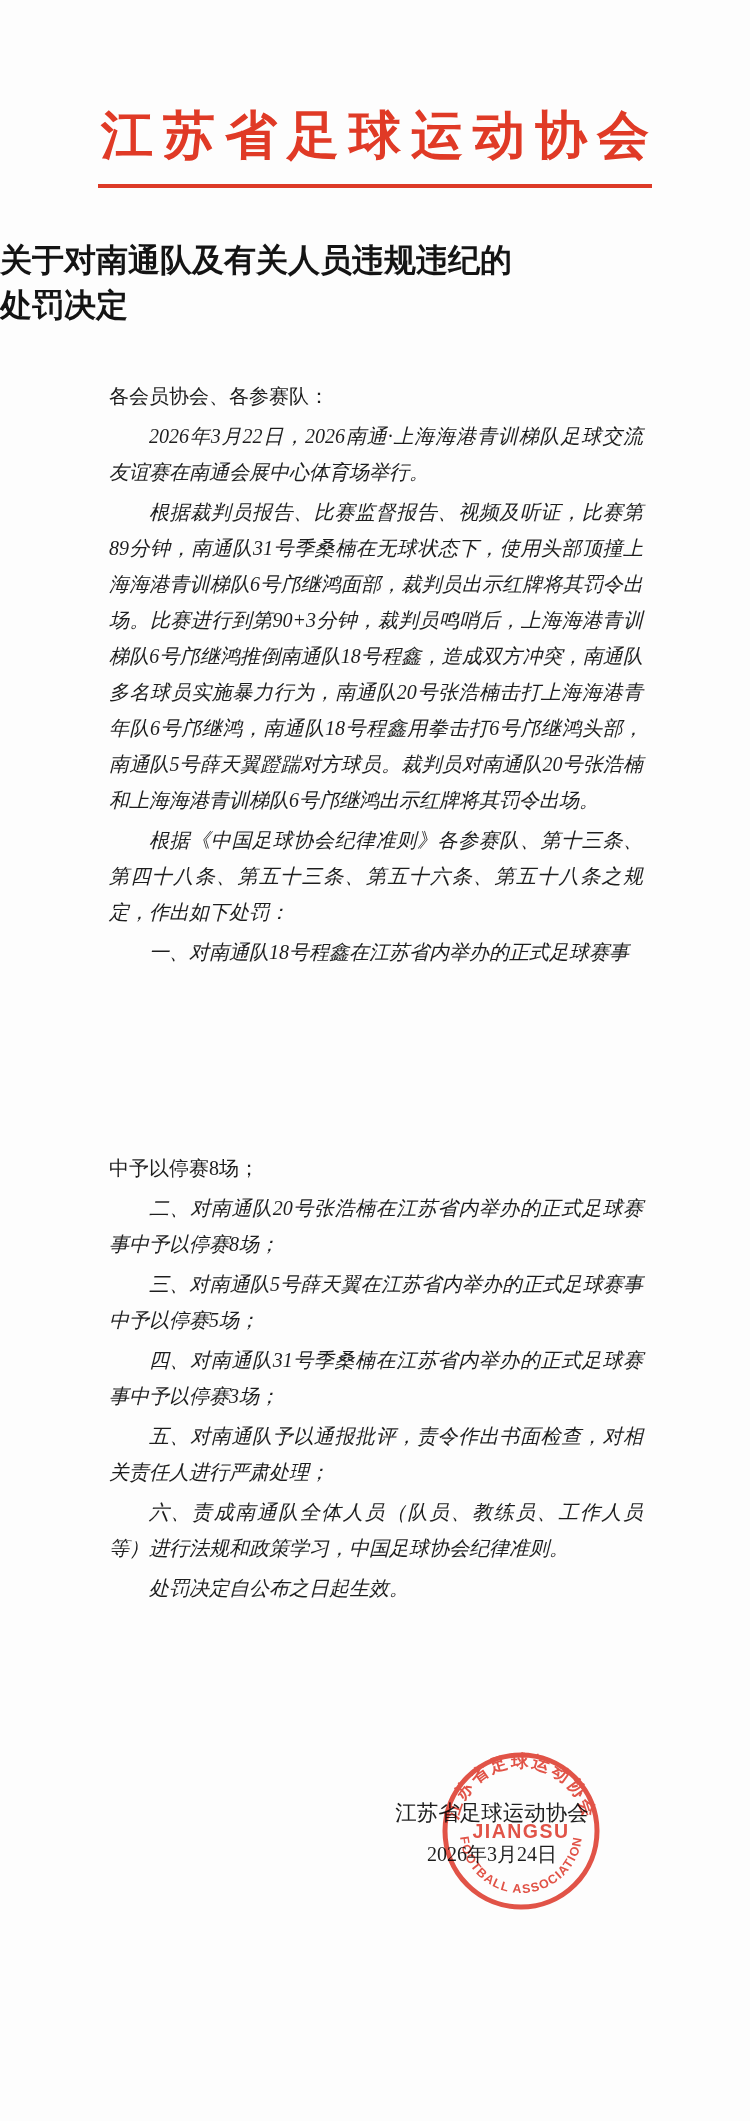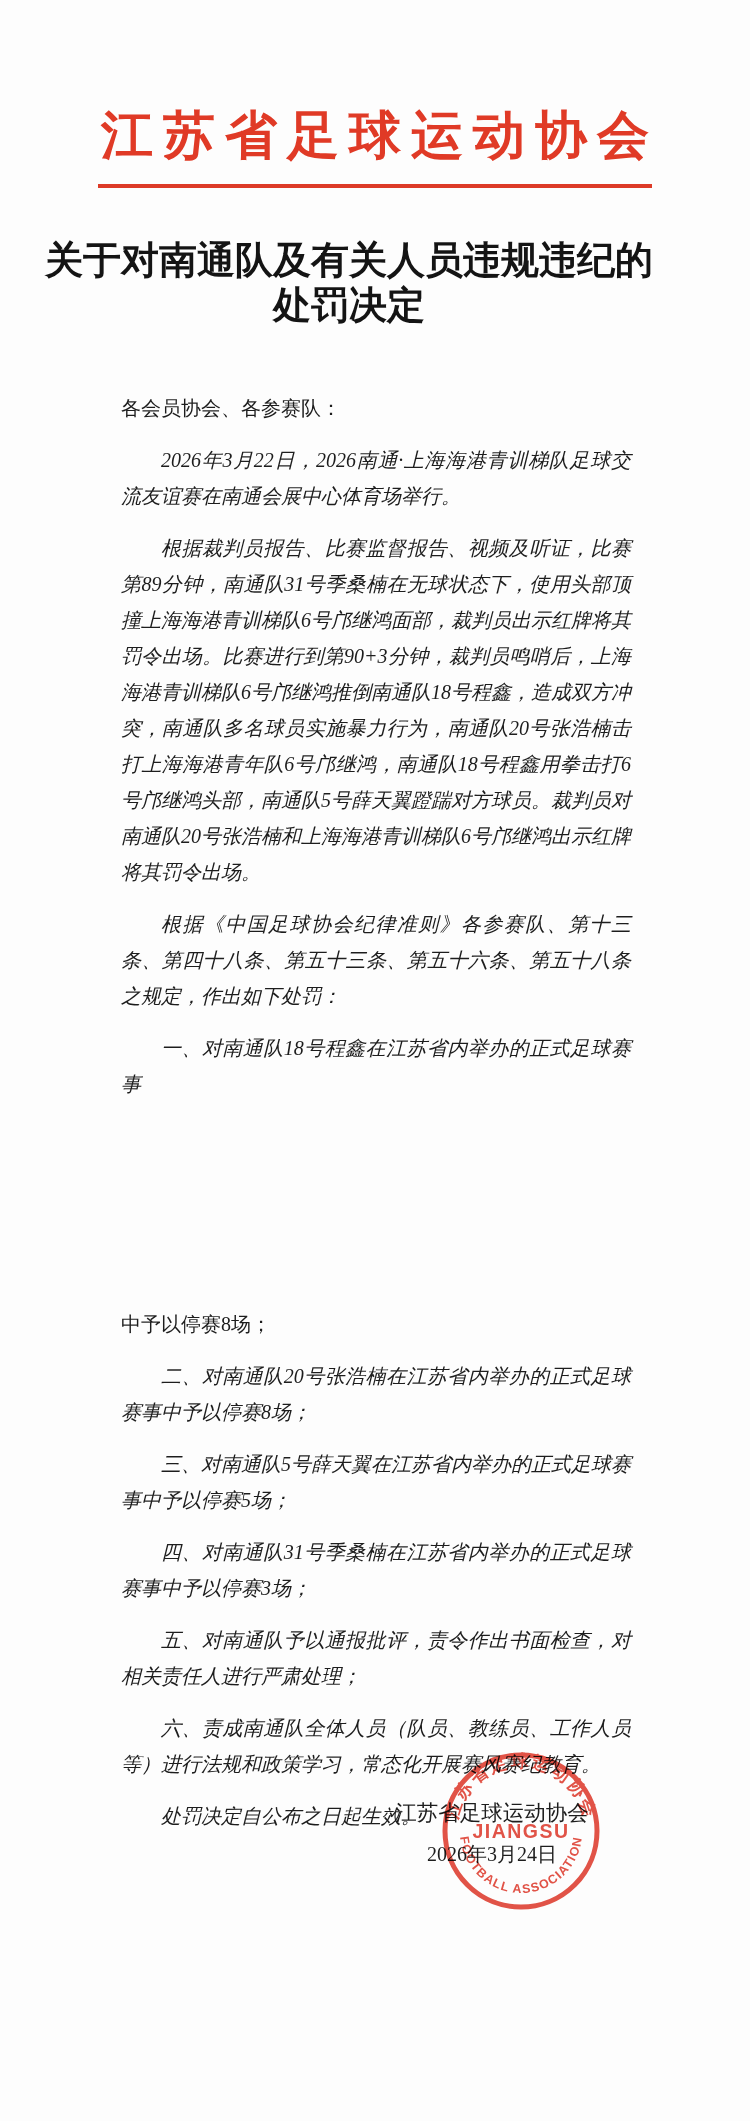--- a/index.html
+++ b/index.html
@@ -27,36 +27,36 @@
   }
   .masthead-rule {
     position: absolute;
     top: 184px; left: 98px;
     width: 554px; height: 4px;
     background: #dd3b28;
   }
   .doc-title {
     position: absolute;
     top: 238px; left: 0; width: 698px;
-    text-align: center;
-    font-size: 38px;
+    text-align: left;
+    font-size: 32px;
     font-weight: bold;
     line-height: 45px;
     color: #141414;
   }
   .doc-body {
     position: absolute;
     top: 374px; left: 105px;
     width: 542px;
     font-size: 20px;
     line-height: 36px;
     text-align: justify;
     color: #1d1d1d;
   }
-  .doc-body p { margin: 16px; padding: 0; }
+  .doc-body p { margin: 4px; padding: 0; }
   .indent { text-indent: 2em; font-style: italic; }
   .gap-spacer { height: 172px; }
   .signature {
     position: absolute;
     top: 1800px; left: 390px;
     width: 204px;
     text-align: center;
     color: #1d1d1d;
   }
   .signature .org { font-size: 21.5px; line-height: 26px; white-space: nowrap; }
@@ -103,21 +103,21 @@
     <p class="indent">2026年3月22日，2026南通·上海海港青训梯队足球交流友谊赛在南通会展中心体育场举行。</p>
     <p class="indent">根据裁判员报告、比赛监督报告、视频及听证，比赛第89分钟，南通队31号季桑楠在无球状态下，使用头部顶撞上海海港青训梯队6号邝继鸿面部，裁判员出示红牌将其罚令出场。比赛进行到第90+3分钟，裁判员鸣哨后，上海海港青训梯队6号邝继鸿推倒南通队18号程鑫，造成双方冲突，南通队多名球员实施暴力行为，南通队20号张浩楠击打上海海港青年队6号邝继鸿，南通队18号程鑫用拳击打6号邝继鸿头部，南通队5号薛天翼蹬踹对方球员。裁判员对南通队20号张浩楠和上海海港青训梯队6号邝继鸿出示红牌将其罚令出场。</p>
     <p class="indent">根据《中国足球协会纪律准则》各参赛队、第十三条、第四十八条、第五十三条、第五十六条、第五十八条之规定，作出如下处罚：</p>
     <p class="indent">一、对南通队18号程鑫在江苏省内举办的正式足球赛事</p>
     <div class="gap-spacer"></div>
     <p>中予以停赛8场；</p>
     <p class="indent">二、对南通队20号张浩楠在江苏省内举办的正式足球赛事中予以停赛8场；</p>
     <p class="indent">三、对南通队5号薛天翼在江苏省内举办的正式足球赛事中予以停赛5场；</p>
     <p class="indent">四、对南通队31号季桑楠在江苏省内举办的正式足球赛事中予以停赛3场；</p>
     <p class="indent">五、对南通队予以通报批评，责令作出书面检查，对相关责任人进行严肃处理；</p>
-    <p class="indent">六、责成南通队全体人员（队员、教练员、工作人员等）进行法规和政策学习，常态化开展赛风赛纪教育。</p>
+    <p class="indent">六、责成南通队全体人员（队员、教练员、工作人员等）进行法规和政策学习，中国足球协会纪律准则。</p>
     <p class="indent">处罚决定自公布之日起生效。</p>
   </div>
 
   <div class="signature">
     <div class="org">江苏省足球运动协会</div>
     <div class="date">2026年3月24日</div>
   </div>
 
   <svg class="seal" viewBox="0 0 166 166" width="166" height="166">
     <circle cx="83" cy="83" r="76" fill="none" stroke="#df3b2d" stroke-width="5"></circle>

